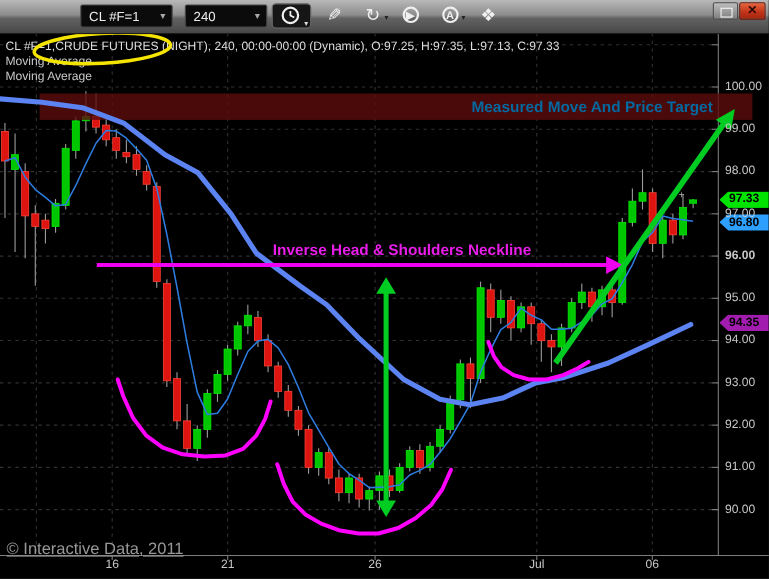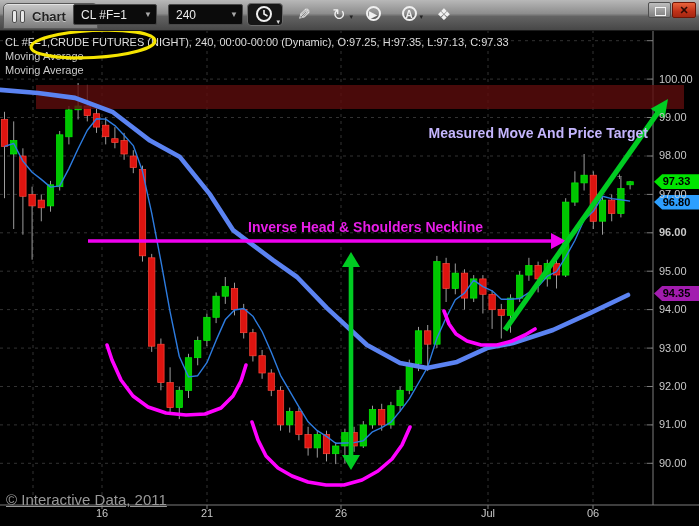--- a/index.html
+++ b/index.html
@@ -38,21 +38,21 @@
   .btn-close{left:672px;width:24px;background:linear-gradient(#e8643c,#c03118 60%,#a52812);
              border:1px solid #6e1505;color:#2b0a04;font-weight:bold;font-size:11px;
              line-height:14px;text-align:center;}
   
   svg.layer{position:absolute;left:0;top:0;z-index:1;}
   svg.overlay{z-index:3;pointer-events:none;}
   .txt{position:absolute;z-index:2;white-space:nowrap;}
   .hdr{left:5px;color:#dedede;font-size:11px;}
   .hdr1{top:36px;}
   .ma-lbl{color:#c9c9c9;font-size:11px;left:5px;}
-  .ann-measured{font-size:14px;font-weight:bold;color:#c4b5fd;right:51px;top:89px;margin-top:36px;}
+  .ann-measured{font-size:14px;font-weight:bold;color:#0369a1;right:51px;top:89px;}
   .ann-neckline{font-size:14px;font-weight:bold;color:#e81ee8;left:248px;top:219px;}
   .copyright{left:6px;top:491px;color:#989898;font-size:15px;text-decoration:underline;}
   .yl{position:absolute;left:659px;z-index:2;color:#c8c8c8;font-size:11px;}
   .xl{position:absolute;z-index:2;color:#c8c8c8;font-size:11px;transform:translateX(-50%);
       top:507px;}
   .bub{position:absolute;left:654px;width:45px;height:15px;z-index:2;color:#000;
        font-size:11px;font-weight:bold;line-height:15px;text-align:center;
        clip-path:polygon(0 50%,18% 0,100% 0,100% 100%,18% 100%);}
 </style>
 </head>
@@ -261,27 +261,20 @@
 
   <span class="bub" id="bub0" style="top: 174.201px; background: rgb(0, 228, 0);">97.33</span>
   <span class="bub" id="bub1" style="top: 194.564px; background: rgb(45, 159, 255);">96.80</span>
   <span class="bub" id="bub2" style="top: 286.004px; background: #a21caf;">94.35</span>
 
   <svg class="layer overlay" id="olay" width="699" height="526">
       <ellipse cx="93" cy="44" rx="62" ry="13.5" fill="none" stroke="#f5e400" stroke-width="3.2" transform="rotate(-3 93 44)"></ellipse>
     </svg>
 
   <div class="toolbar">
-    <div class="tab">
-      <span class="tab-bars">
-          <i class="b1"></i>
-          <i class="b2"></i>
-        </span>
-      <span class="tab-label">Chart</span>
-    </div>
     <div class="dd" style="left:73px;width:84px">
       <span>CL #F=1</span>
       <span class="caret">▼</span>
     </div>
     <div class="dd" style="left:168px;width:75px">
       <span>240</span>
       <span class="caret">▼</span>
     </div>
     <div class="clockbtn">
       <svg width="34" height="21" viewBox="0 0 34 21">

